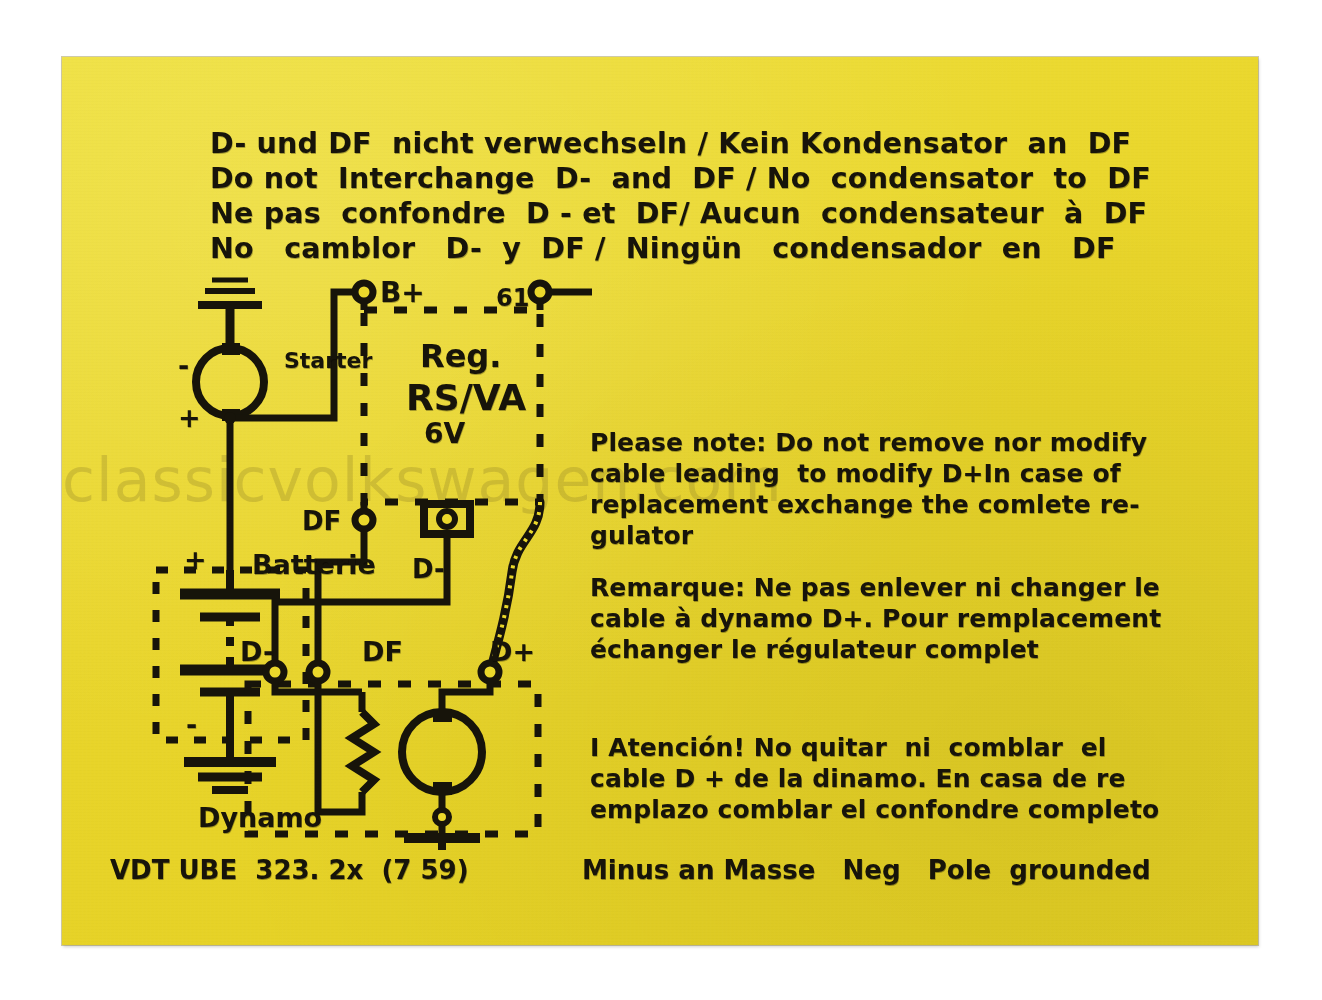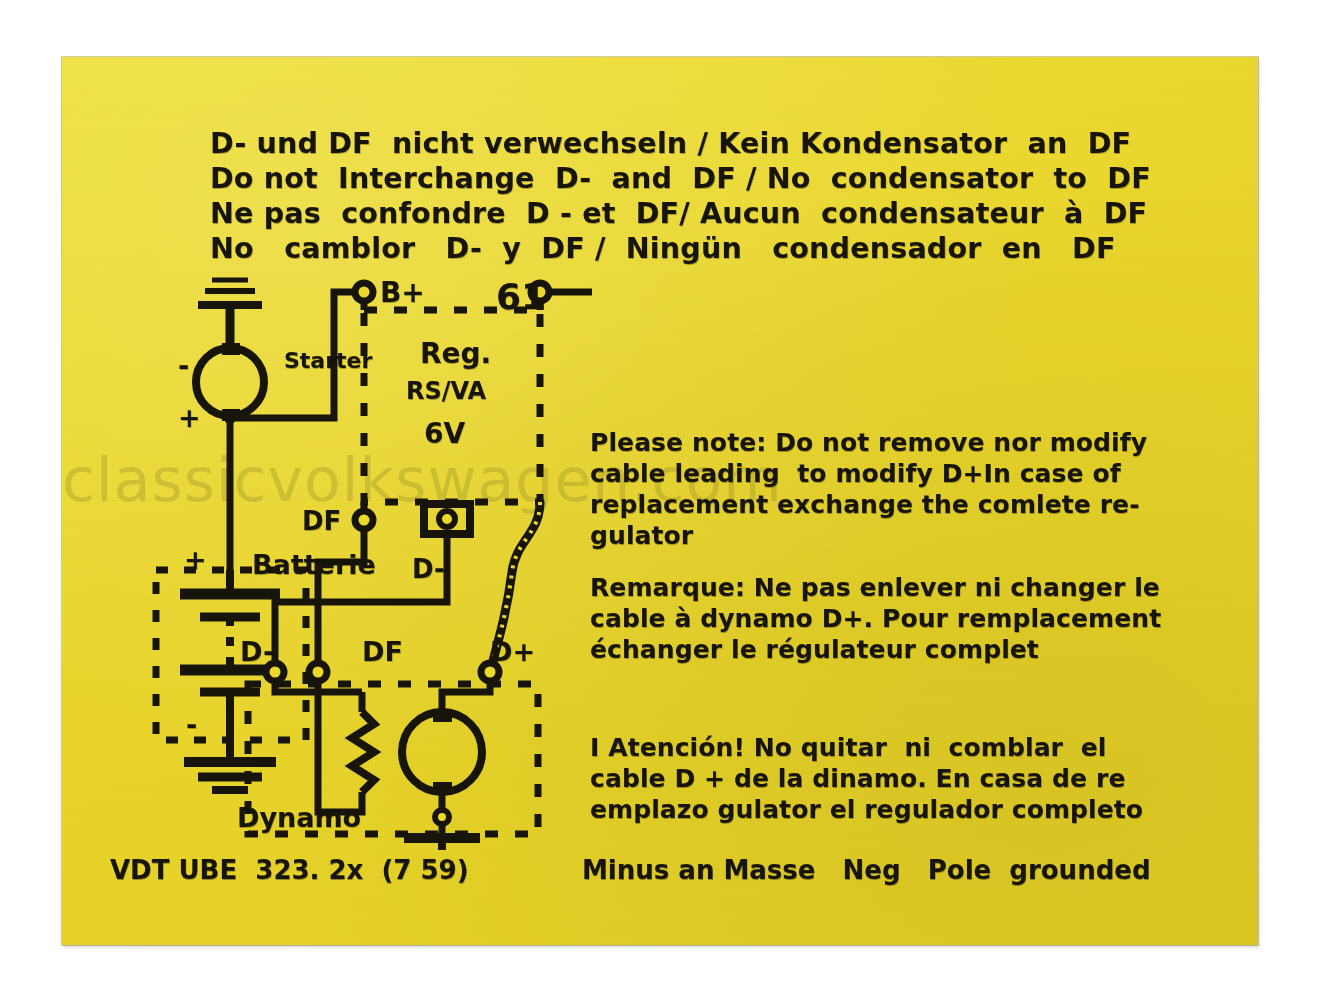--- a/index.html
+++ b/index.html
@@ -262,27 +262,27 @@
       </svg>
 
       <div class="dlabel" style="left:172px; top:76px;  font-size:22px;">Starter</div>
       <div class="dlabel" style="left:66px;  top:78px;  font-size:27px;">-</div>
       <div class="dlabel" style="left:66px;  top:130px; font-size:27px;">+</div>
 
       <div class="dlabel" style="left:140px; top:277px; font-size:27px;">Batterie</div>
       <div class="dlabel" style="left:72px;  top:272px; font-size:27px;">+</div>
       <div class="dlabel" style="left:74px;  top:437px; font-size:27px;">-</div>
 
-      <div class="dlabel" style="left:86px;  top:530px; font-size:27px;margin-left:39px;">Dynamo</div>
+      <div class="dlabel" style="left:86px;  top:530px; font-size:27px;">Dynamo</div>
 
       <div class="dlabel" style="left:268px; top:4px;   font-size:28px;">B+</div>
-      <div class="dlabel" style="left:384px; top:4px;   font-size:36px;">61</div>
-
-      <div class="dlabel" style="left:308px; top:65px;  font-size:28px;">Reg.</div>
-      <div class="dlabel" style="left:294px; top:105px; font-size:24px;">RS/VA</div>
+      <div class="dlabel" style="left:384px; top:12px;   font-size:24px;">61</div>
+
+      <div class="dlabel" style="left:308px; top:65px;  font-size:32px;">Reg.</div>
+      <div class="dlabel" style="left:294px; top:105px; font-size:36px;">RS/VA</div>
       <div class="dlabel" style="left:312px; top:145px; font-size:28px;text-align:right;">6V</div>
 
       <div class="dlabel" style="left:190px; top:234px; font-size:26px;">DF</div>
       <div class="dlabel" style="left:300px; top:282px; font-size:26px;">D-</div>
 
       <div class="dlabel" style="left:128px; top:364px; font-size:27px;">D-</div>
       <div class="dlabel" style="left:250px; top:364px; font-size:27px;">DF</div>
       <div class="dlabel" style="left:378px; top:364px; font-size:27px;">D+</div>
     </div>
 
@@ -296,20 +296,20 @@
 
     <div class="para" id="para-fr">
       <div>Remarque: Ne pas enlever ni changer le</div>
       <div>cable à dynamo D+. Pour remplacement</div>
       <div>échanger le régulateur complet</div>
     </div>
 
     <div class="para" id="para-es">
       <div>I Atención! No quitar  ni  comblar  el</div>
       <div>cable D + de la dinamo. En casa de re</div>
-      <div>emplazo gulator el regulador completo</div>
+      <div>emplazo comblar el confondre completo</div>
     </div>
 
     <div class="txt" id="footer-left">VDT UBE  323. 2x  (7 59)</div>
     <div class="txt" id="footer-right">Minus an Masse   Neg   Pole  grounded</div>
 
   </div>
 </div>
 
 </body></html>

